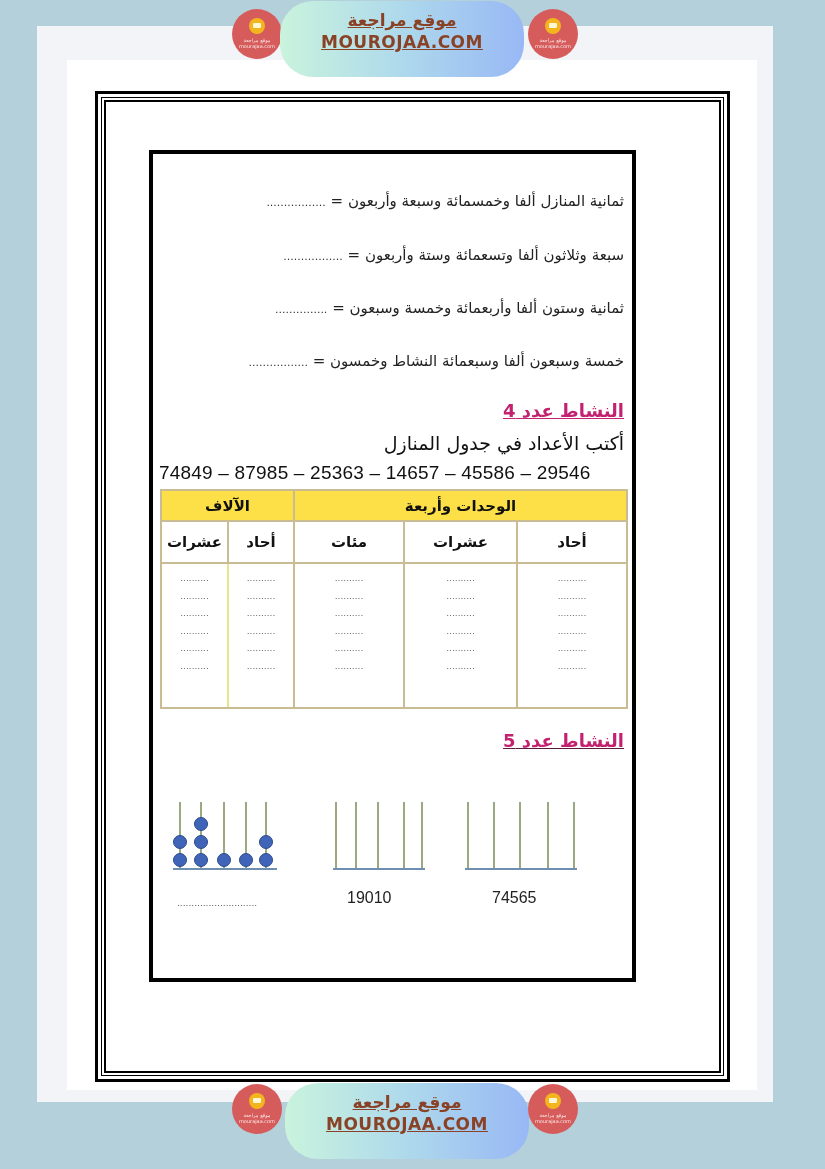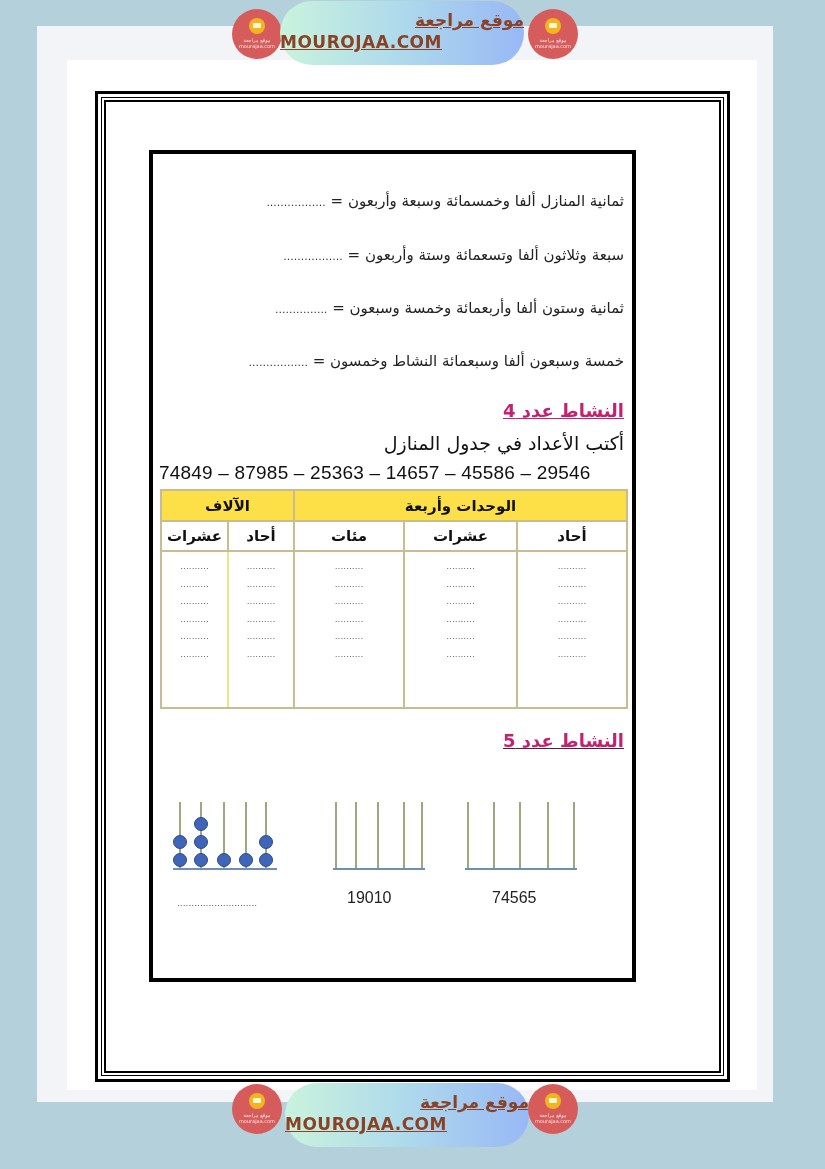--- a/index.html
+++ b/index.html
@@ -33,24 +33,24 @@
   .inner-frame {
     position: absolute; left: 149px; top: 150px; width: 487px; height: 832px;
     border: 4px solid #000; background: #fff;
   }
 
   
   .banner { position: absolute; left: 0; width: 825px; height: 70px; }
   .banner.top { top: 0; }
   .banner.bottom { top: 1082px; }
   .banner-pill {
-    position: absolute; top: 1px; height: 64px; width: 244px;
+    position: absolute; top: 1px; height: 76px; width: 244px;
     border-radius: 33px;
     background: linear-gradient(90deg, #c9f3dc 0%, #aed9ec 50%, #98b8f5 100%);
-    color: #8a4226;
+    text-align: center; color: #8a4226;
     font-family: "DejaVu Sans", sans-serif;
   }
   .banner.top .banner-pill { left: 280px; }
   .banner.bottom .banner-pill { left: 285px; }
   .banner-ar {
     display: block; margin-top: 9px; font-size: 17px; font-weight: bold;
     text-decoration: underline; direction: rtl;
   }
   .banner-en {
     display: block; margin-top: 2px; font-size: 17px; font-weight: bold;
@@ -102,21 +102,21 @@
     border-collapse: collapse; table-layout: fixed;
   }
   .place-table td, .place-table th {
     border: 2px solid #c9bc92; text-align: center;
     font-family: "DejaVu Sans", sans-serif;
   }
   .place-table .group-head th {
     background: #fde047; height: 31px; font-size: 15px; font-weight: bold; color: #111;
   }
   .place-table .col-head th {
-    background: #fff; height: 30px; font-size: 15px; font-weight: bold; color: #111;
+    background: #fff; height: 42px; font-size: 15px; font-weight: bold; color: #111;
   }
   .place-table .body-row td {
     vertical-align: top; padding-top: 6px; background: #fff;
   }
   .place-table .body-row td.yellow-edge { border-left: 2px solid #e9e58a; }
   .dots-line {
     display: block; font-size: 9px; color: #666; line-height: 17.5px; letter-spacing: 0;
   }
 
   .abacus {

